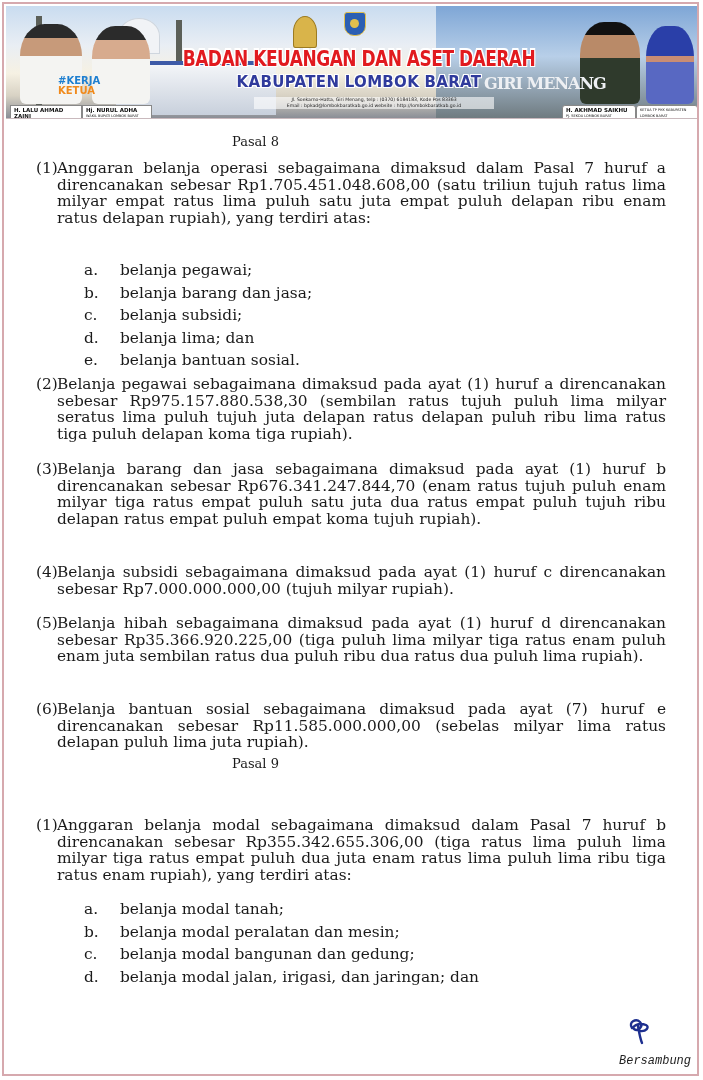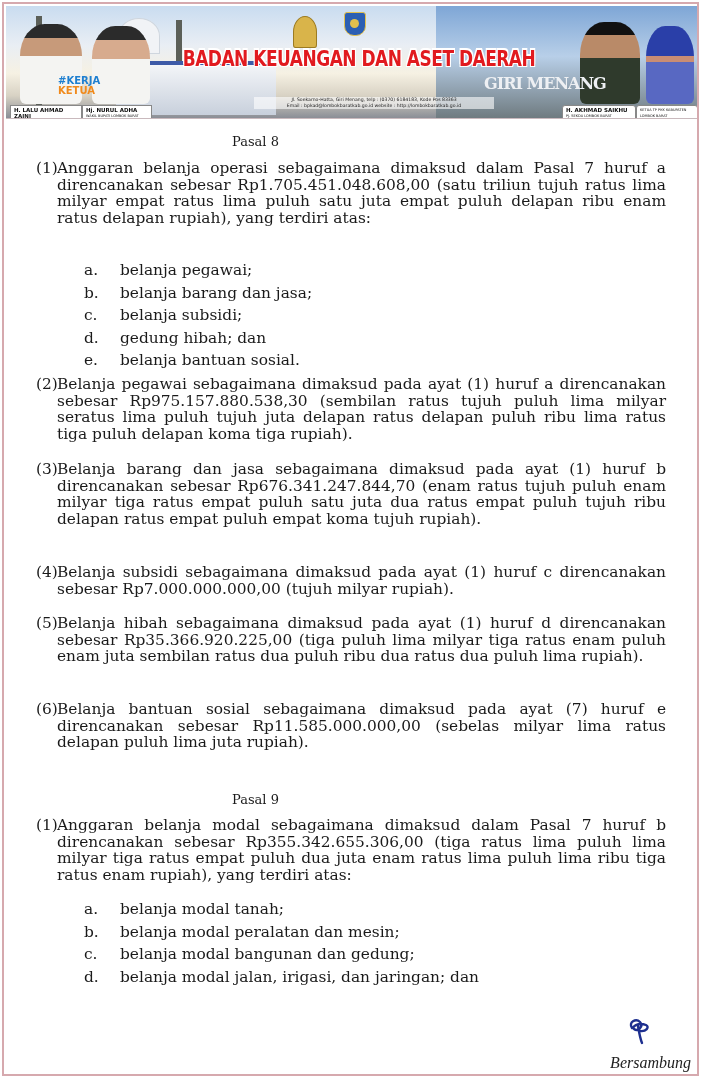--- a/index.html
+++ b/index.html
@@ -105,21 +105,21 @@
     margin-left: 21px; text-align: justify; text-align-last: left;
   }
   .list { position: absolute; left: 84px; }
   .list .li { position: relative; height: 22.5px; }
   .list .li .lt { position: absolute; left: 0; }
   .list .li .lx { position: absolute; left: 36px; white-space: nowrap; }
 
   .signature { position: absolute; left: 626px; top: 1016px; width: 26px; height: 30px; }
   .continued {
     position: absolute; right: 12px; top: 1054px;
-    font-family: Liberation Serif, serif; font-style: italic; font-size: 16px; color: #222;
+    font-family: Liberation Mono, monospace; font-style: italic; font-size: 12px; color: #222;
   }
 </style>
 </head>
 <body>
 
 <div class="frame"></div>
 
 <div class="banner">
   <div class="sky-right"></div>
   <div class="palm" style="left:30px;top:10px;height:90px;"></div>
@@ -133,20 +133,21 @@
   <div class="person p2"></div>
   <div class="person p3"></div>
   <div class="person p4"></div>
 
   <div class="hashtag">
     <span>#KERJA</span>
     <span class="h2">KETUA</span>
   </div>
 
   <div class="title1">BADAN KEUANGAN DAN ASET DAERAH</div>
+  <div class="title2">KABUPATEN LOMBOK BARAT</div>
   <div class="giri">GIRI MENANG</div>
   <div class="address">
     <div>Jl. Soekarno-Hatta, Giri Menang, telp : (0370) 6184183, Kode Pos 83363</div>
     <div>Email : bpkad@lombokbaratkab.go.id website : http://lombokbaratkab.go.id</div>
   </div>
 
   <div class="nameplate np1">
     <span class="nm">H. LALU AHMAD ZAINI</span>
 
   </div>
@@ -180,21 +181,21 @@
     <div class="li">
       <span class="lt">b.</span>
       <span class="lx">belanja barang dan jasa;</span>
     </div>
     <div class="li">
       <span class="lt">c.</span>
       <span class="lx">belanja subsidi;</span>
     </div>
     <div class="li">
       <span class="lt">d.</span>
-      <span class="lx">gedung hibah; dan</span>
+      <span class="lx">belanja lima; dan</span>
     </div>
     <div class="li">
       <span class="lt">e.</span>
       <span class="lx">belanja bantuan sosial.</span>
     </div>
   </div>
 
   <div class="ayat" style="top:376px;">
     <span class="num">(2)</span>
     <div class="txt">Belanja pegawai sebagaimana dimaksud pada ayat (1) huruf a direncanakan sebesar Rp975.157.880.538,30 (sembilan ratus tujuh puluh lima milyar seratus lima puluh tujuh juta delapan ratus delapan puluh ribu lima ratus tiga puluh delapan koma tiga rupiah).</div>
@@ -213,21 +214,21 @@
   <div class="ayat" style="top:615px;">
     <span class="num">(5)</span>
     <div class="txt">Belanja hibah sebagaimana dimaksud pada ayat (1) huruf d direncanakan sebesar Rp35.366.920.225,00 (tiga puluh lima milyar tiga ratus enam puluh enam juta sembilan ratus dua puluh ribu dua ratus dua puluh lima rupiah).</div>
   </div>
 
   <div class="ayat" style="top:701px;">
     <span class="num">(6)</span>
     <div class="txt">Belanja bantuan sosial sebagaimana dimaksud pada ayat (7) huruf e direncanakan sebesar Rp11.585.000.000,00 (sebelas milyar lima ratus delapan puluh lima juta rupiah).</div>
   </div>
 
-  <div class="pasal" style="top:792px;">Pasal 9</div>
+  <div class="pasal" style="top:756px;">Pasal 9</div>
 
   <div class="ayat" style="top:817px;">
     <span class="num">(1)</span>
     <div class="txt">Anggaran belanja modal sebagaimana dimaksud dalam Pasal 7 huruf b direncanakan sebesar Rp355.342.655.306,00 (tiga ratus lima puluh lima milyar tiga ratus empat puluh dua juta enam ratus lima puluh lima ribu tiga ratus enam rupiah), yang terdiri atas:</div>
   </div>
 
   <div class="list" style="top:901px;">
     <div class="li">
       <span class="lt">a.</span>
       <span class="lx">belanja modal tanah;</span>

